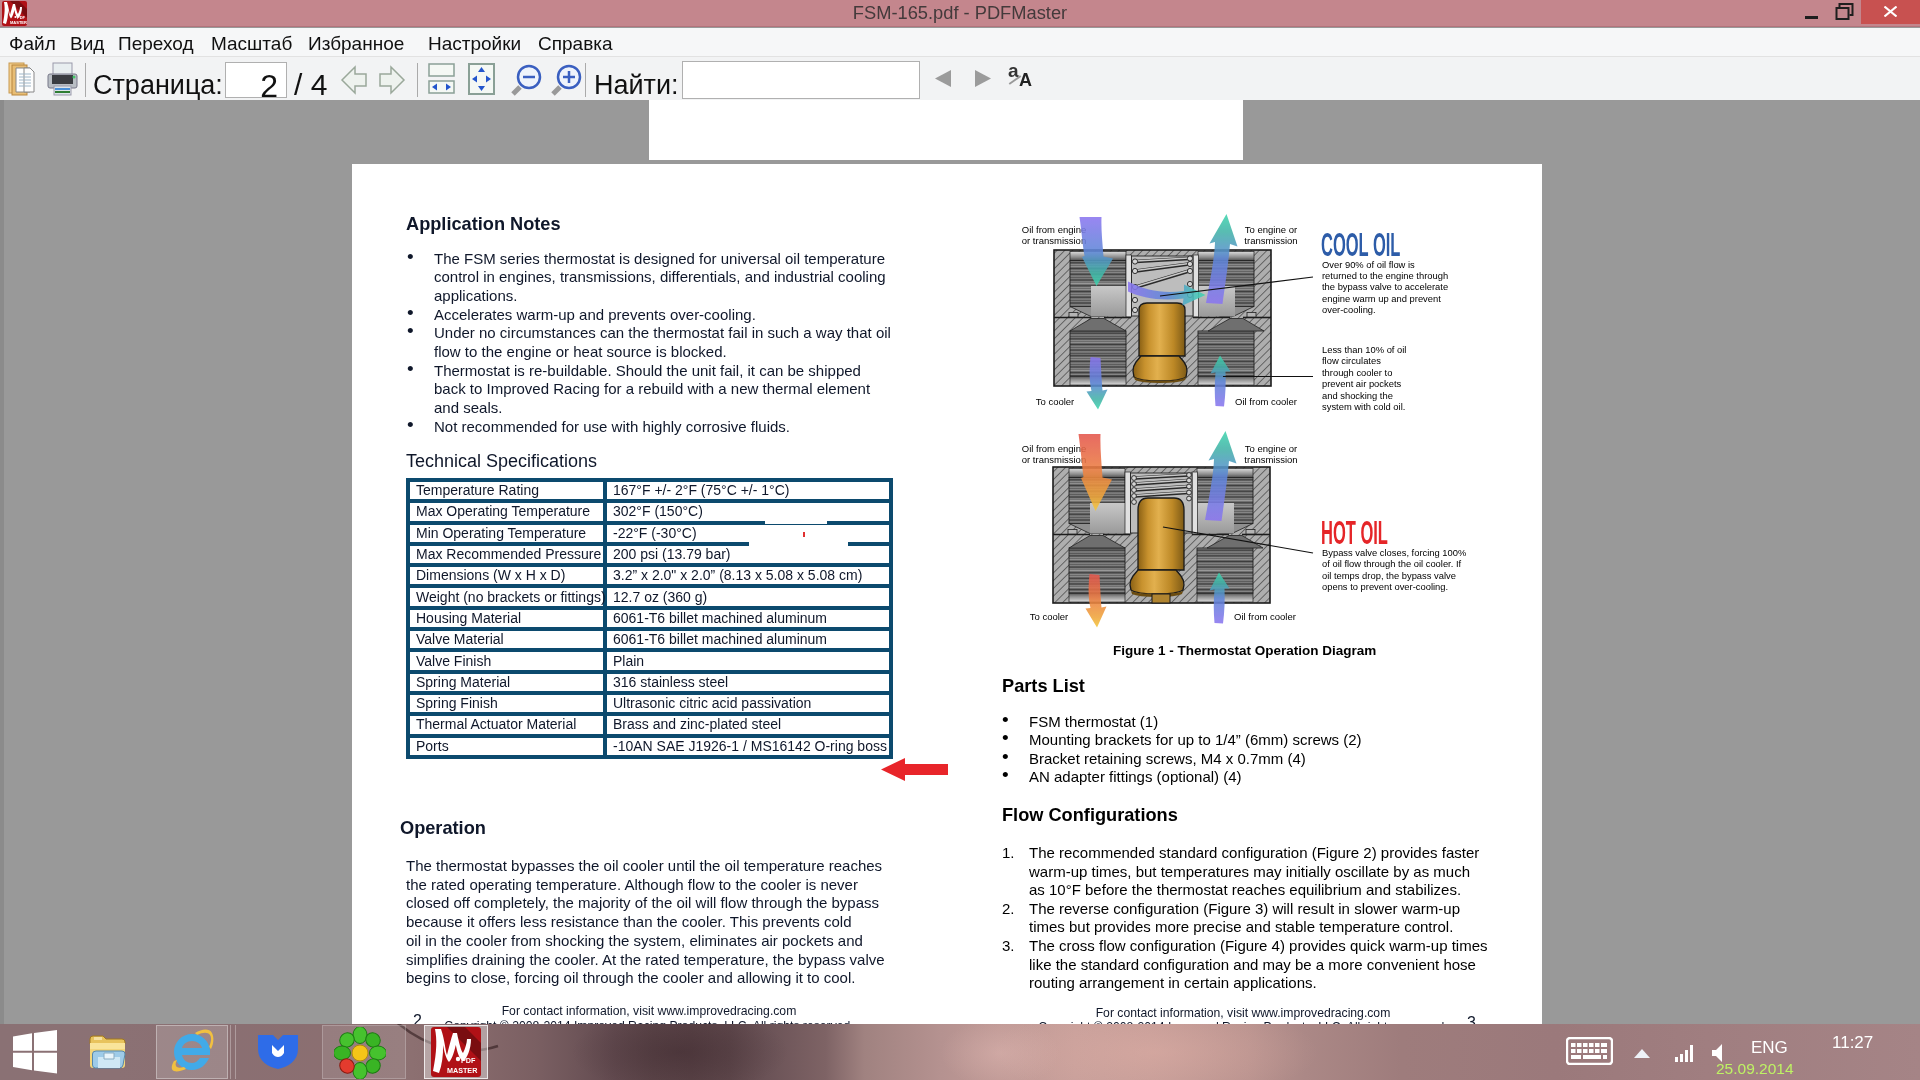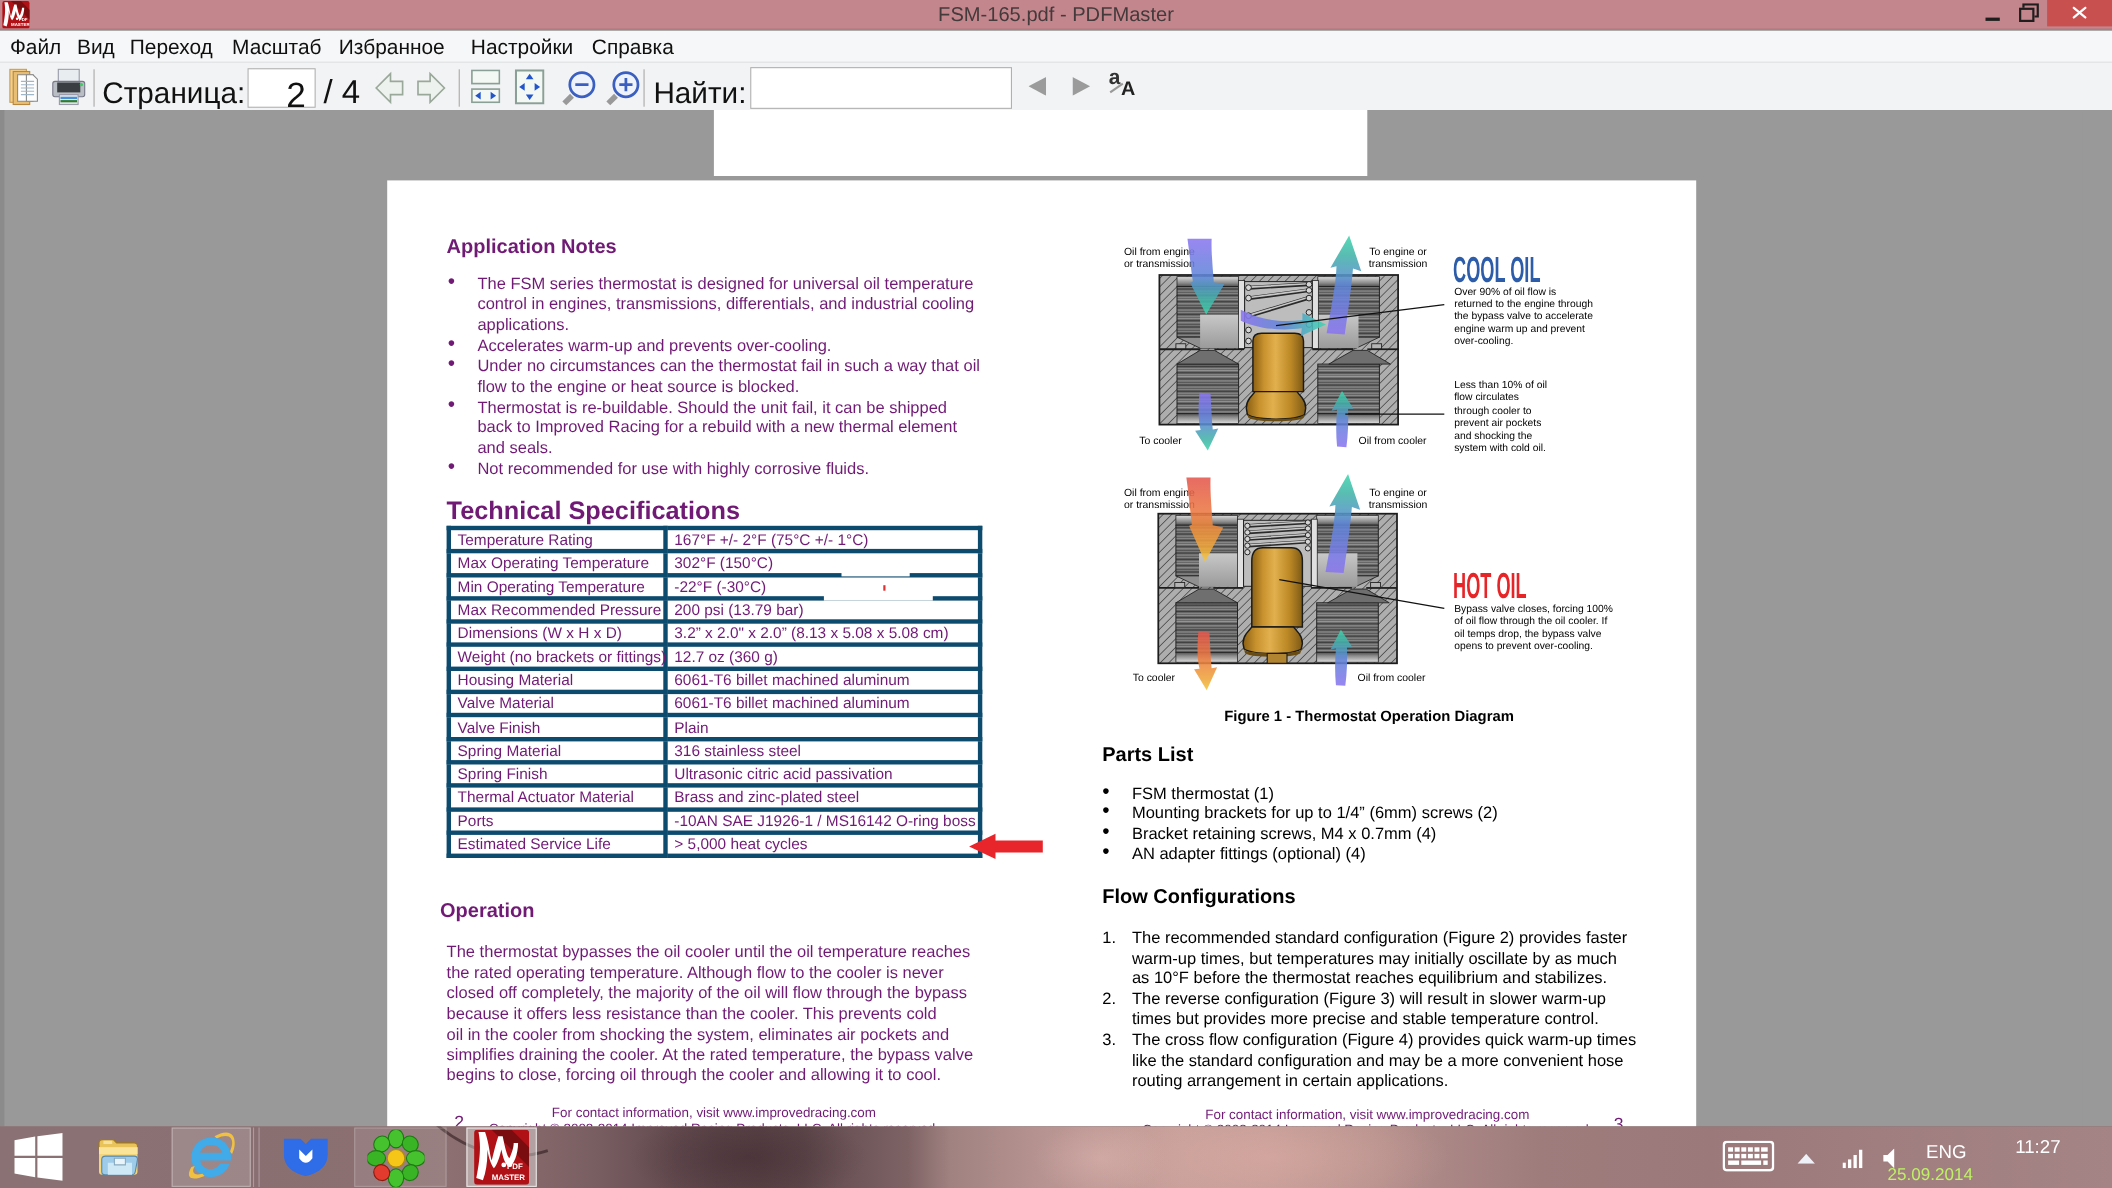--- a/index.html
+++ b/index.html
@@ -125,30 +125,30 @@
 </div>
 
 <div class="abs" id="docarea" style="left:0;top:100px;width:1893px;height:924px;background:#999;overflow:hidden;">
   <div class="abs" style="left:0;top:0;width:4px;height:924px;background:#8b8b8b;"></div>
 
   <div class="abs" style="left:648.7px;top:0px;width:594.7px;height:60.3px;background:#fff;"></div>
 
   <div class="abs" id="pages" style="left:352px;top:63.5px;width:1189.5px;height:870px;background:#fff;color:#000;"></div>
 </div>
 
-<div class="abs" style="left:0;top:0;width:1592px;height:1024px;overflow:hidden;color:#701a75;">
+<div class="abs" style="left:0;top:0;width:1592px;height:1024px;overflow:hidden;color:#0f172a;">
   <div class="abs" style="left:406px;top:214px;font-size:18.2px;font-weight:bold;">Application Notes</div>
   <div class="abs" style="left:407px;top:249.5px;width:520px;font-size:15px;line-height:18.7px;">
     <div style="position:relative;padding-left:27px;"><span style="position:absolute;left:0px;top:-2px;font-size:19px;">•</span>The FSM series thermostat is designed for universal oil temperature<br>control in engines, transmissions, differentials, and industrial cooling<br>applications.</div>
     <div style="position:relative;padding-left:27px;"><span style="position:absolute;left:0px;top:-2px;font-size:19px;">•</span>Accelerates warm-up and prevents over-cooling.</div>
     <div style="position:relative;padding-left:27px;"><span style="position:absolute;left:0px;top:-2px;font-size:19px;">•</span>Under no circumstances can the thermostat fail in such a way that oil<br>flow to the engine or heat source is blocked.</div>
     <div style="position:relative;padding-left:27px;"><span style="position:absolute;left:0px;top:-2px;font-size:19px;">•</span>Thermostat is re-buildable. Should the unit fail, it can be shipped<br>back to Improved Racing for a rebuild with a new thermal element<br>and seals.</div>
     <div style="position:relative;padding-left:27px;"><span style="position:absolute;left:0px;top:-2px;font-size:19px;">•</span>Not recommended for use with highly corrosive fluids.</div>
   </div>
-  <div class="abs" style="left:406px;top:451px;font-size:23px;font-weight:bold;">Technical Specifications</div>
+  <div class="abs" style="left:406px;top:451px;font-size:18px;font-weight:normal;">Technical Specifications</div>
   <table class="abs" style="left:406px;top:478px;width:487px;border-collapse:collapse;font-size:14px;table-layout:fixed;" cellspacing="0">
     <colgroup>
         <col style="width:197px">
         <col>
       </colgroup>
     <tbody id="spec">
       <tr>
           <td>Temperature Rating</td>
           <td>167°F +/- 2°F (75°C +/- 1°C)</td>
         </tr>
@@ -192,24 +192,20 @@
           <td>Spring Finish</td>
           <td>Ultrasonic citric acid passivation</td>
         </tr>
       <tr>
           <td>Thermal Actuator Material</td>
           <td>Brass and zinc-plated steel</td>
         </tr>
       <tr>
           <td>Ports</td>
           <td>-10AN SAE J1926-1 / MS16142 O-ring boss</td>
-        </tr>
-      <tr>
-          <td>Estimated Service Life</td>
-          <td>&gt; 5,000 heat cycles</td>
         </tr>
     </tbody>
   </table>
 
   <div class="abs" style="left:765px;top:516px;width:62px;height:8px;background:#fff;"></div>
   <div class="abs" style="left:749px;top:538px;width:99px;height:8px;background:#fff;"></div>
   <div class="abs" style="left:803px;top:532px;width:2px;height:5px;background:#e03030;"></div>
 
   <svg class="abs" style="left:879px;top:756px" width="70" height="27" viewBox="0 0 70 27">
     <path d="M2 13.5 L26 2 L26 8 L69 8 L69 19 L26 19 L26 25 Z" fill="#e8252a"></path>

